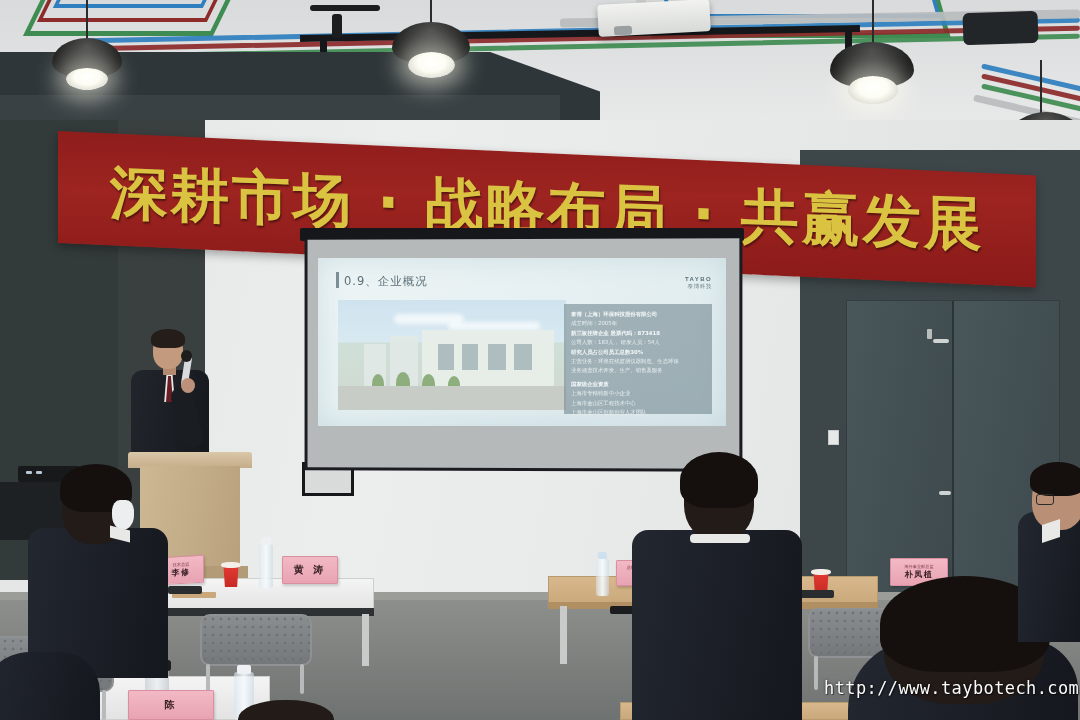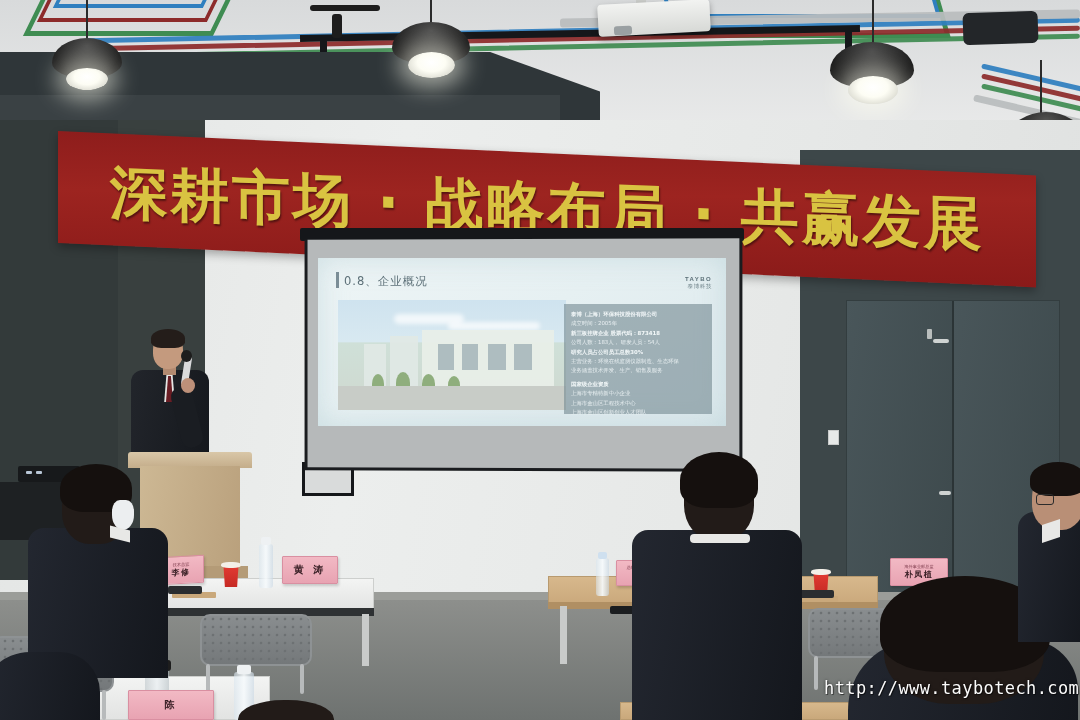--- a/index.html
+++ b/index.html
@@ -289,21 +289,21 @@
   </div>
   <div class="abs wall-switch"></div>
 
   <div class="abs frame-pic" style="left:302px;top:462px;width:52px;height:34px;"></div>
 
   <div class="abs screen-case"></div>
   <div class="abs screen-frame"></div>
 
   <div class="abs slide">
     <div class="abs slide-accentbar" style="left:18px;top:14px;height:16px;width:3px;"></div>
-    <div class="slide-title">0.8、企业概况</div>
+    <div class="slide-title">0.9、企业概况</div>
 
     <div class="slide-logo">
       <div class="lg1">TAYBO</div>
       <div class="lg2">泰博科技</div>
     </div>
 
     <div class="slide-photo">
       <div class="sky-cloud" style="left:56px;top:14px;width:70px;height:10px;"></div>
       <div class="sky-cloud" style="left:110px;top:22px;width:92px;height:8px;"></div>
       <div class="bld" style="left:26px;top:44px;width:22px;height:48px;"></div>

